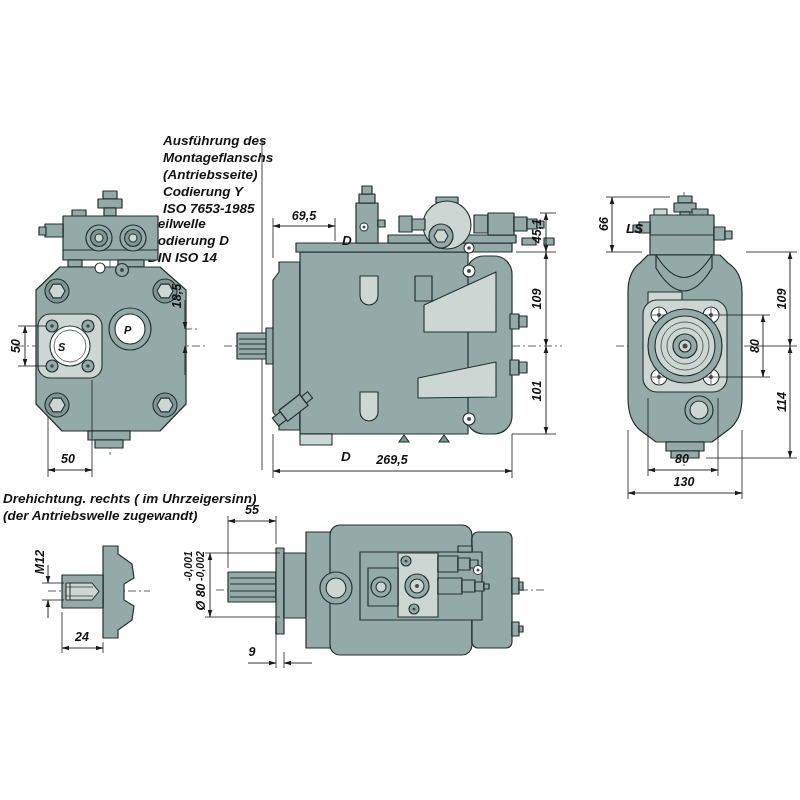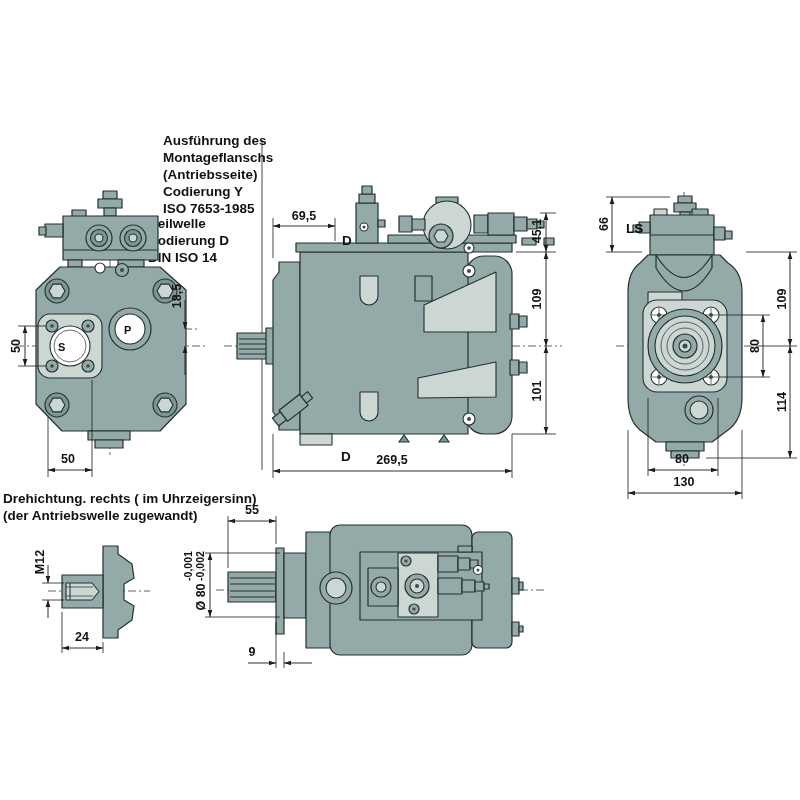--- a/index.html
+++ b/index.html
@@ -1,20 +1,20 @@
 <!DOCTYPE html>
 <html style="--body: #94aaa9; --light: #ccd6d2; --dark: #7d9695; --outline: #24312f; --dim: #1c1c1c; --bg: #ffffff;"><head>
 <meta charset="utf-8">
 <style>
   :root{
     --body:#94aaa9; --light:#ccd6d2; --dark:#7d9695; --outline:#24312f;
     --dim:#1c1c1c; --bg:#ffffff;
   }
   html,body{margin:0;padding:0;background:#fff;}
-  .page{width:800px;height:792px;background:var(--bg);position:relative;overflow:hidden;}
+  .page{width:800px;height:792px;background:var(--bg);position:relative;overflow:hidden;font-style:italic;}
   svg{display:block;}
   .st{fill:var(--body);stroke:var(--outline);stroke-width:1.2;stroke-linejoin:round;}
   .lt{fill:var(--light);stroke:var(--outline);stroke-width:1.1;stroke-linejoin:round;}
   .dk{fill:var(--dark);stroke:var(--outline);stroke-width:1.1;}
   .wh{fill:#ffffff;stroke:var(--outline);stroke-width:1.1;}
   .ln{fill:none;stroke:var(--outline);stroke-width:1;}
   .thin{fill:none;stroke:var(--outline);stroke-width:0.7;}
   .cl{fill:none;stroke:#31403e;stroke-width:0.8;stroke-dasharray:8 3 2 3;}
   .dim{fill:none;stroke:var(--dim);stroke-width:0.9;}
   .ext{fill:none;stroke:var(--dim);stroke-width:0.8;}

